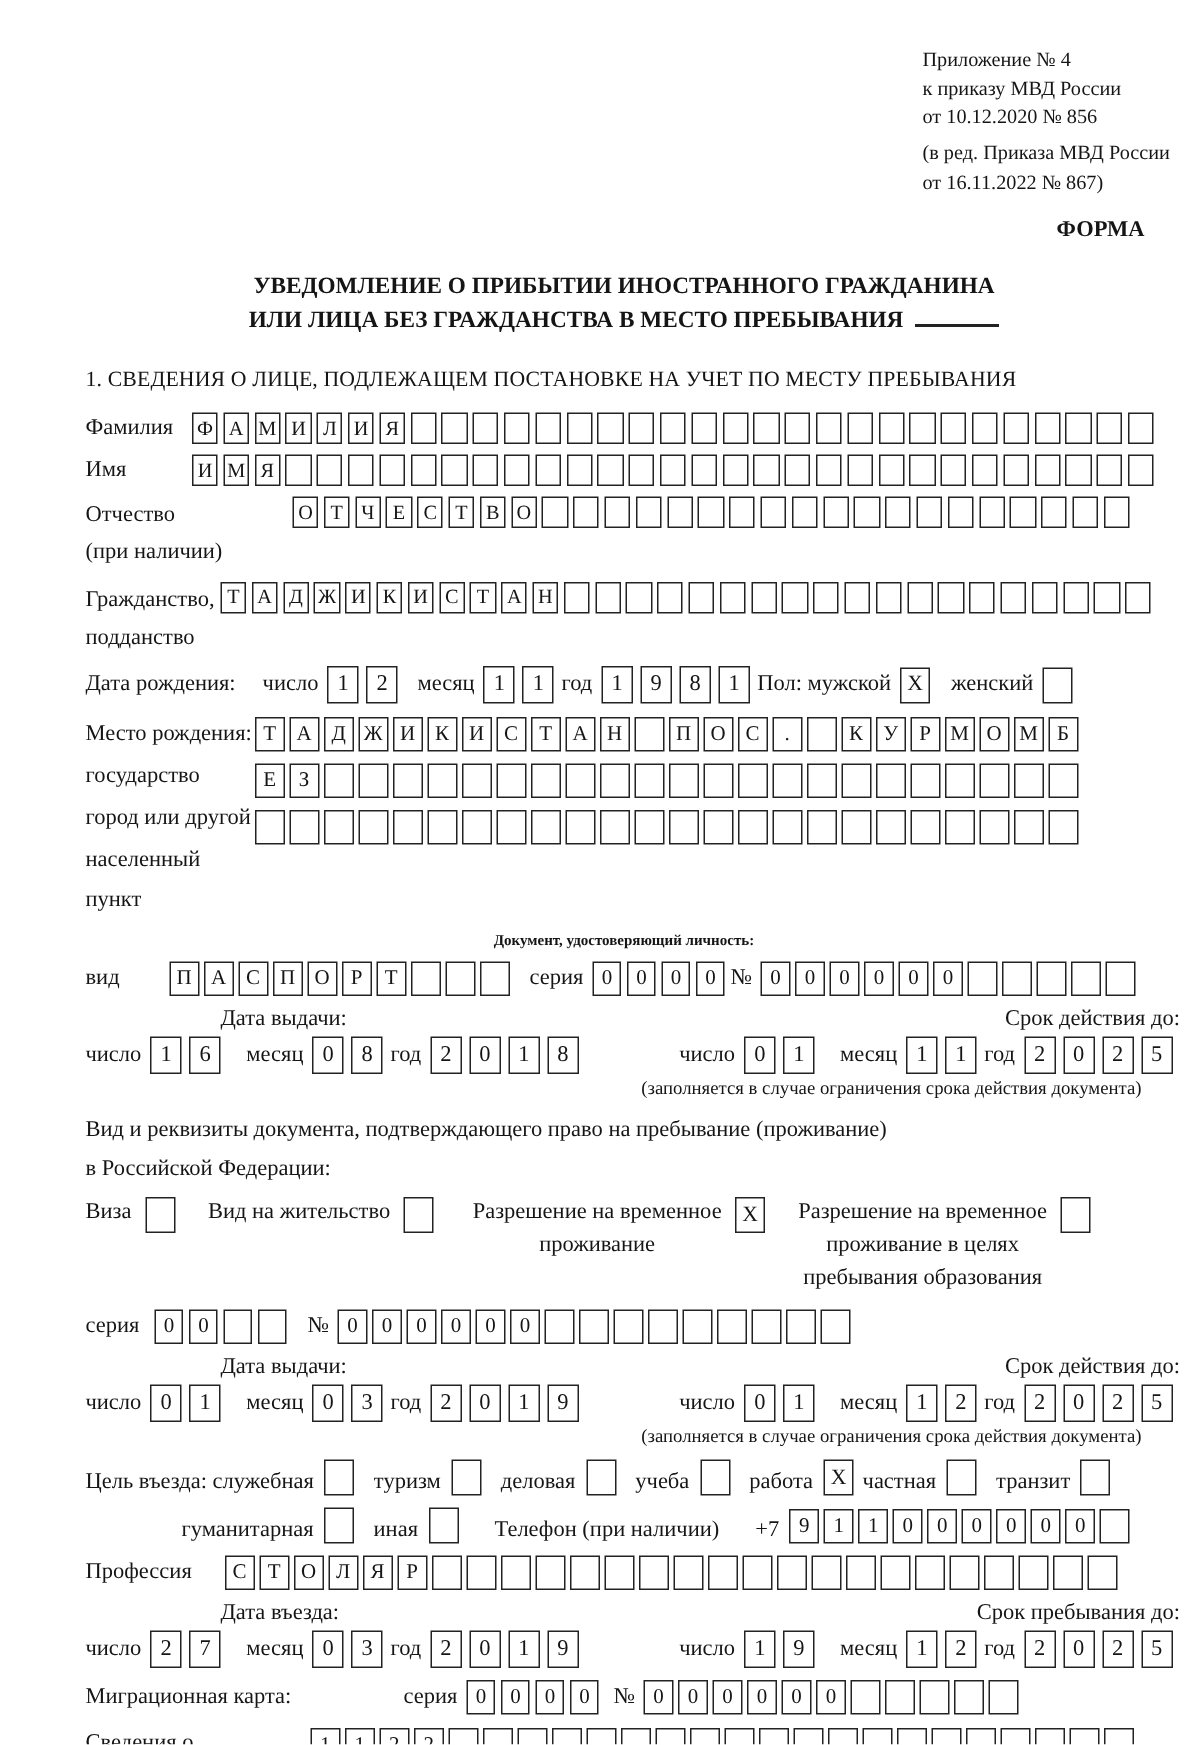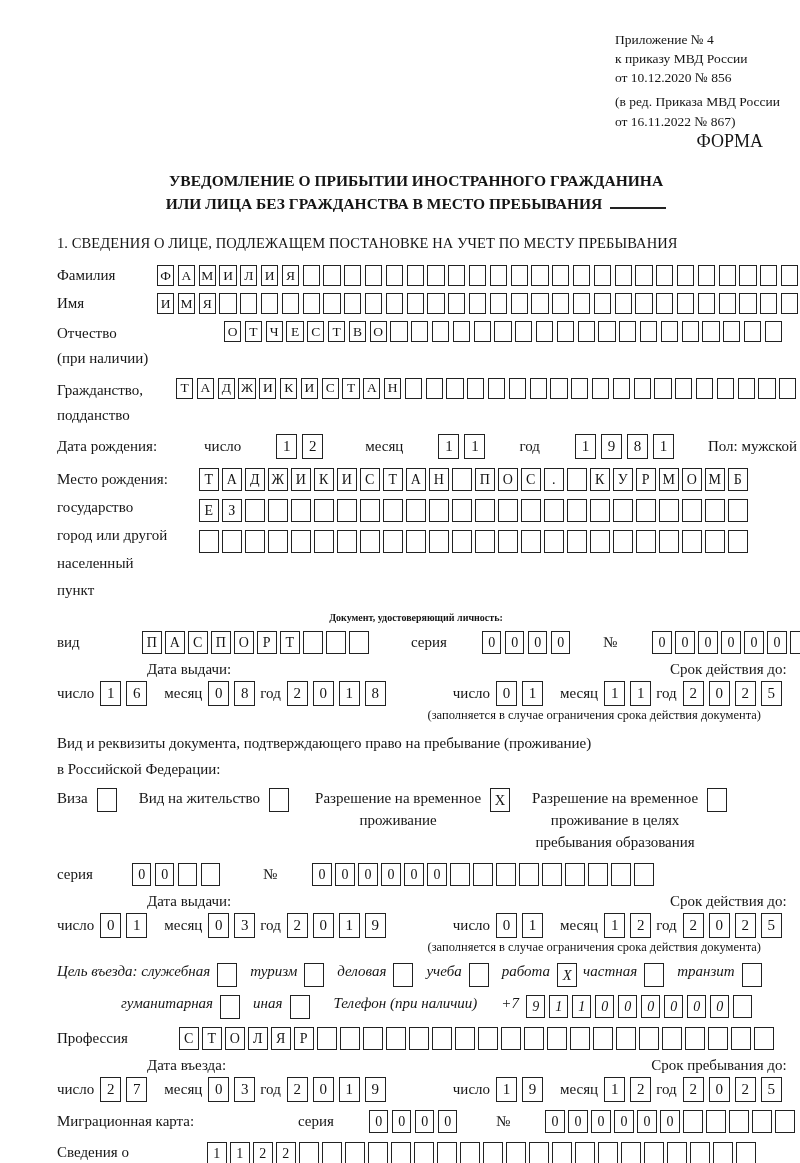--- a/index.html
+++ b/index.html
@@ -2,28 +2,28 @@
 <html><head>
 <meta charset="utf-8">
 <style>
   html,body{margin:0;padding:0;background:#fff;}
   body{width:800px;height:1163px;color:#151515;font-family:"Liberation Serif","DejaVu Serif",serif;}
   .page{box-sizing:border-box;width:800px;height:1163px;padding:30px 25px 8px 57px;overflow:hidden;background:#fff;}
 
   .appendix{margin-left:558px;font-size:13.5px;line-height:1.42;}
   .appendix .line{white-space:nowrap;}
   .appendix .gap{height:5px;}
-  .forma{text-align:right;padding-right:12px;font-weight:normal;font-size:18px;margin-top:0;}
+  .forma{text-align:right;padding-right:12px;font-weight:bold;font-size:15px;margin-top:14px;}
 
   .title{text-align:center;font-weight:bold;font-size:15.5px;line-height:1.5;margin-top:17px;}
   .blank-line{display:inline-block;width:56px;height:3px;border-bottom:2px solid #222;margin-left:8px;}
 
   .sec-heading{font-weight:normal;font-size:14.5px;margin-top:20px;margin-bottom:13px;letter-spacing:0.1px;}
 
-  .row{display:flex;align-items:center;margin-bottom:7px;gap:29px;}
+  .row{display:flex;align-items:center;margin-bottom:7px;}
   .row.top{align-items:flex-start;}
   .lbl{font-size:15px;flex:0 0 auto;}
   .lbl-col{font-size:15px;line-height:1.65;flex:0 0 auto;}
 
   .cellrow{display:flex;align-items:center;flex-wrap:nowrap;}
   .cellrow .cell{box-sizing:border-box;flex:0 0 auto;width:17.3px;height:21px;border:1.6px solid #222;
     margin-right:3.5px;display:flex;align-items:center;justify-content:center;font-size:13.5px;background:#fff;}
   .cellrow.md .cell{width:19.5px;height:23px;margin-right:3.5px;font-size:14px;}
   .cellrow.lg .cell{width:21px;height:25px;margin-right:5px;font-size:15px;}
 
@@ -41,21 +41,21 @@
   .dateline .mid{margin-left:12px;}
   .footnote{font-size:12.5px;text-align:right;padding-right:14px;margin:2px 0 8px 0;}
 
   .para{font-size:15px;line-height:1.7;margin-bottom:6px;}
 
   .checkrow{display:flex;align-items:flex-start;margin-bottom:10px;}
   .checkrow .opt{display:flex;align-items:flex-start;}
   .checkrow .optlbl{font-size:15px;text-align:center;line-height:1.45;margin-right:9px;}
   .checkrow .optlbl span{display:block;}
 
-  .purpose-row{display:flex;align-items:flex-start;margin-bottom:8px;font-style:italic;}
+  .purpose-row{display:flex;align-items:flex-end;margin-bottom:8px;}
   .purpose-row .lbl{margin-right:7px;}
   .purpose-row .checkbox{margin-right:13px;}
 
   .legal-block{display:flex;align-items:flex-start;margin-top:2px;}
   .legal-rows .cellrow{margin-bottom:6px;}
 
   .mr6{margin-right:6px;} .mr10{margin-right:10px;} .ml14{margin-left:14px;} .ml8{margin-left:8px;}
 </style>
 </head>
 <body>

